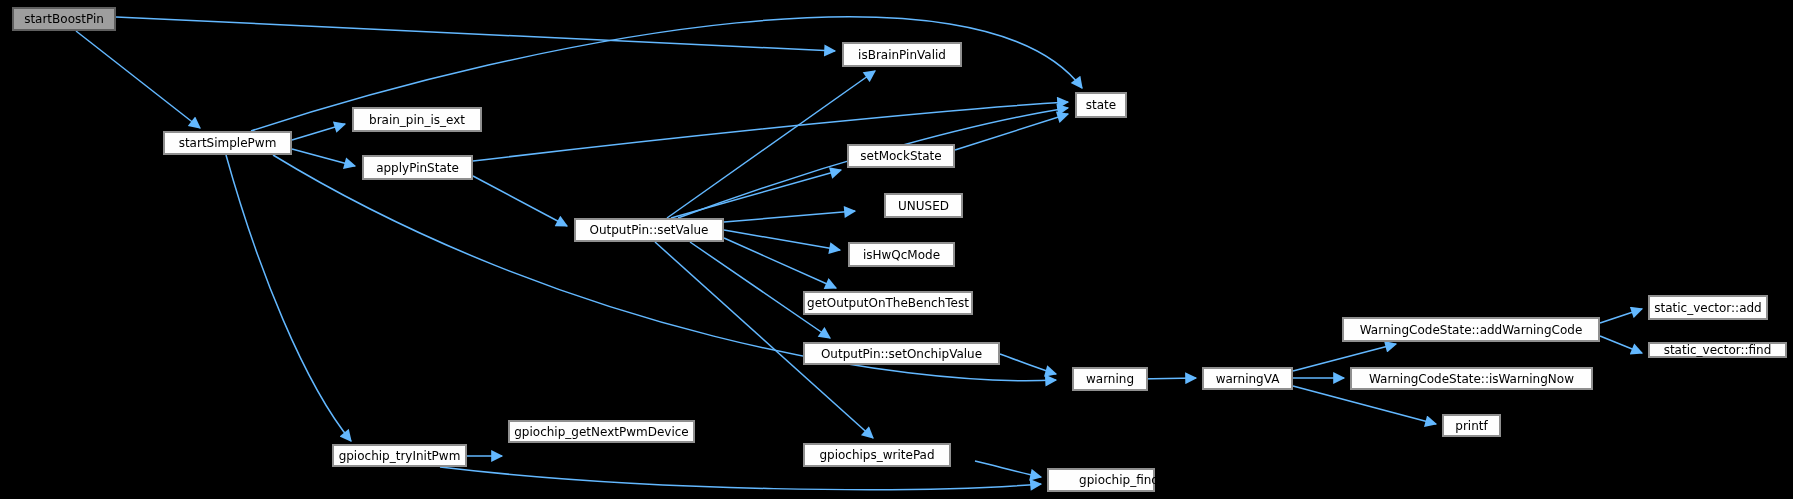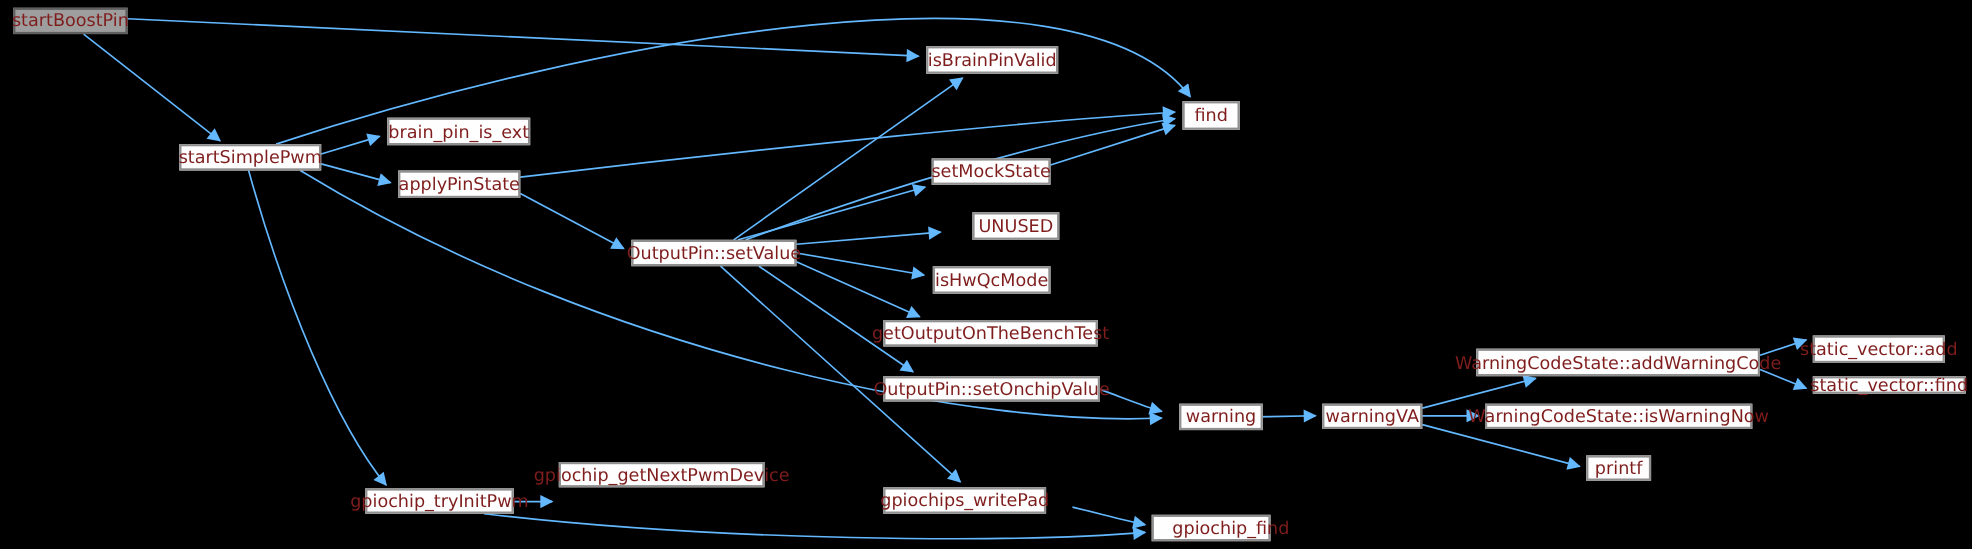--- a/index.html
+++ b/index.html
@@ -30,22 +30,22 @@
     z-index: 2;
   }
   .node {
     position: absolute;
     box-sizing: border-box;
     display: flex;
     align-items: center;
     justify-content: center;
     background: #fefefe;
     border: 2px solid #8f8f8f;
-    color: #7f1d1d;
-    font-size: 16px;
+    color: #000000;
+    font-size: 12px;
     line-height: 1;
     white-space: nowrap;
     cursor: pointer;
   }
   .node.highlight {
     background: #9e9e9e;
     border: 2px solid #5f5f5f;
   }
   .edge {
     fill: none;
@@ -94,31 +94,31 @@
         <path d="M 975 461 C 1000 467, 1022 473, 1041 477" class="edge" stroke="#63b8ff" marker-end="url(#arrowhead)"></path>
       </g>
   </svg>
   <div id="nodes">
       <div class="node highlight" style="left: 12px; top: 7px; width: 104px; height: 24px;">startBoostPin</div>
       <div class="node" style="left: 163px; top: 131px; width: 129px; height: 24px;">startSimplePwm</div>
       <div class="node" style="left: 352px; top: 107px; width: 130px; height: 25px;">brain_pin_is_ext</div>
       <div class="node" style="left: 362px; top: 155px; width: 111px; height: 25px;">applyPinState</div>
       <div class="node" style="left: 574px; top: 218px; width: 150px; height: 24px;">OutputPin::setValue</div>
       <div class="node" style="left: 842px; top: 42px; width: 120px; height: 25px;">isBrainPinValid</div>
-      <div class="node" style="left: 1075px; top: 92px; width: 52px; height: 26px;">find</div>
+      <div class="node" style="left: 1075px; top: 92px; width: 52px; height: 26px;">state</div>
       <div class="node" style="left: 847px; top: 144px; width: 108px; height: 24px;">setMockState</div>
       <div class="node" style="left: 862px; top: 193px; width: 79px; height: 25px; margin-left: 22px;">UNUSED</div>
       <div class="node" style="left: 848px; top: 242px; width: 107px; height: 25px;">isHwQcMode</div>
-      <div class="node" style="left: 803px; top: 291px; width: 195px; height: 24px;">getOutputOnTheBenchTest</div>
+      <div class="node" style="left: 803px; top: 291px; width: 170px; height: 24px;">getOutputOnTheBenchTest</div>
       <div class="node" style="left: 803px; top: 342px; width: 197px; height: 23px;">OutputPin::setOnchipValue</div>
       <div class="node" style="left: 1072px; top: 367px; width: 76px; height: 24px;">warning</div>
       <div class="node" style="left: 1202px; top: 367px; width: 91px; height: 23px;">warningVA</div>
       <div class="node" style="left: 1342px; top: 317px; width: 258px; height: 25px;">WarningCodeState::addWarningCode</div>
       <div class="node" style="left: 1350px; top: 367px; width: 243px; height: 23px;">WarningCodeState::isWarningNow</div>
-      <div class="node" style="left: 1648px; top: 305px; width: 120px; height: 25px;">static_vector::add</div>
+      <div class="node" style="left: 1648px; top: 295px; width: 120px; height: 25px;">static_vector::add</div>
       <div class="node" style="left: 1648px; top: 342px; width: 139px; height: 16px;">static_vector::find</div>
       <div class="node" style="left: 1442px; top: 414px; width: 59px; height: 23px;">printf</div>
       <div class="node" style="left: 332px; top: 444px; width: 135px; height: 23px;">gpiochip_tryInitPwm</div>
       <div class="node" style="left: 508px; top: 420px; width: 187px; height: 23px;">gpiochip_getNextPwmDevice</div>
       <div class="node" style="left: 803px; top: 443px; width: 148px; height: 24px;">gpiochips_writePad</div>
       <div class="node" style="left: 1047px; top: 468px; width: 108px; height: 24px; padding-left: 36px;">gpiochip_find</div>
     </div>
 </div>
 
 </body></html>

